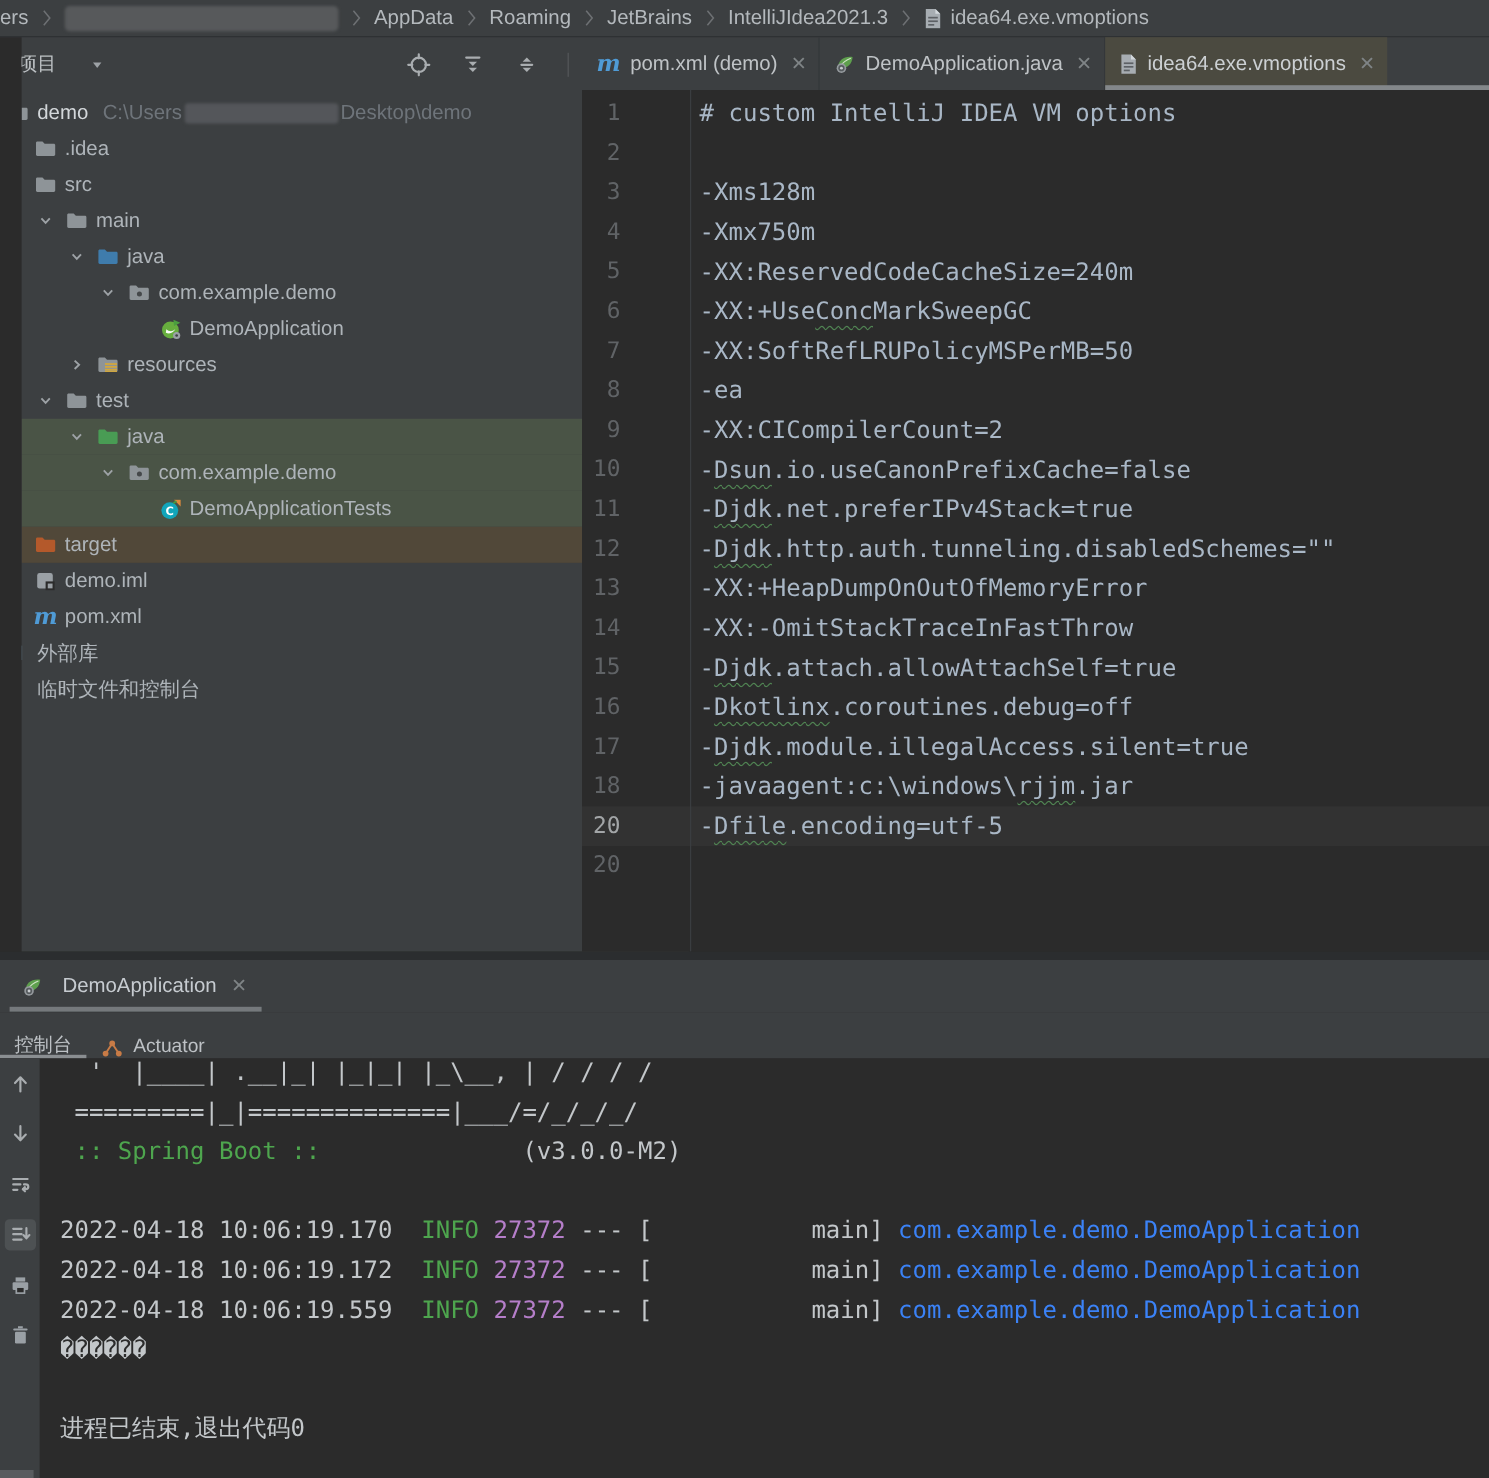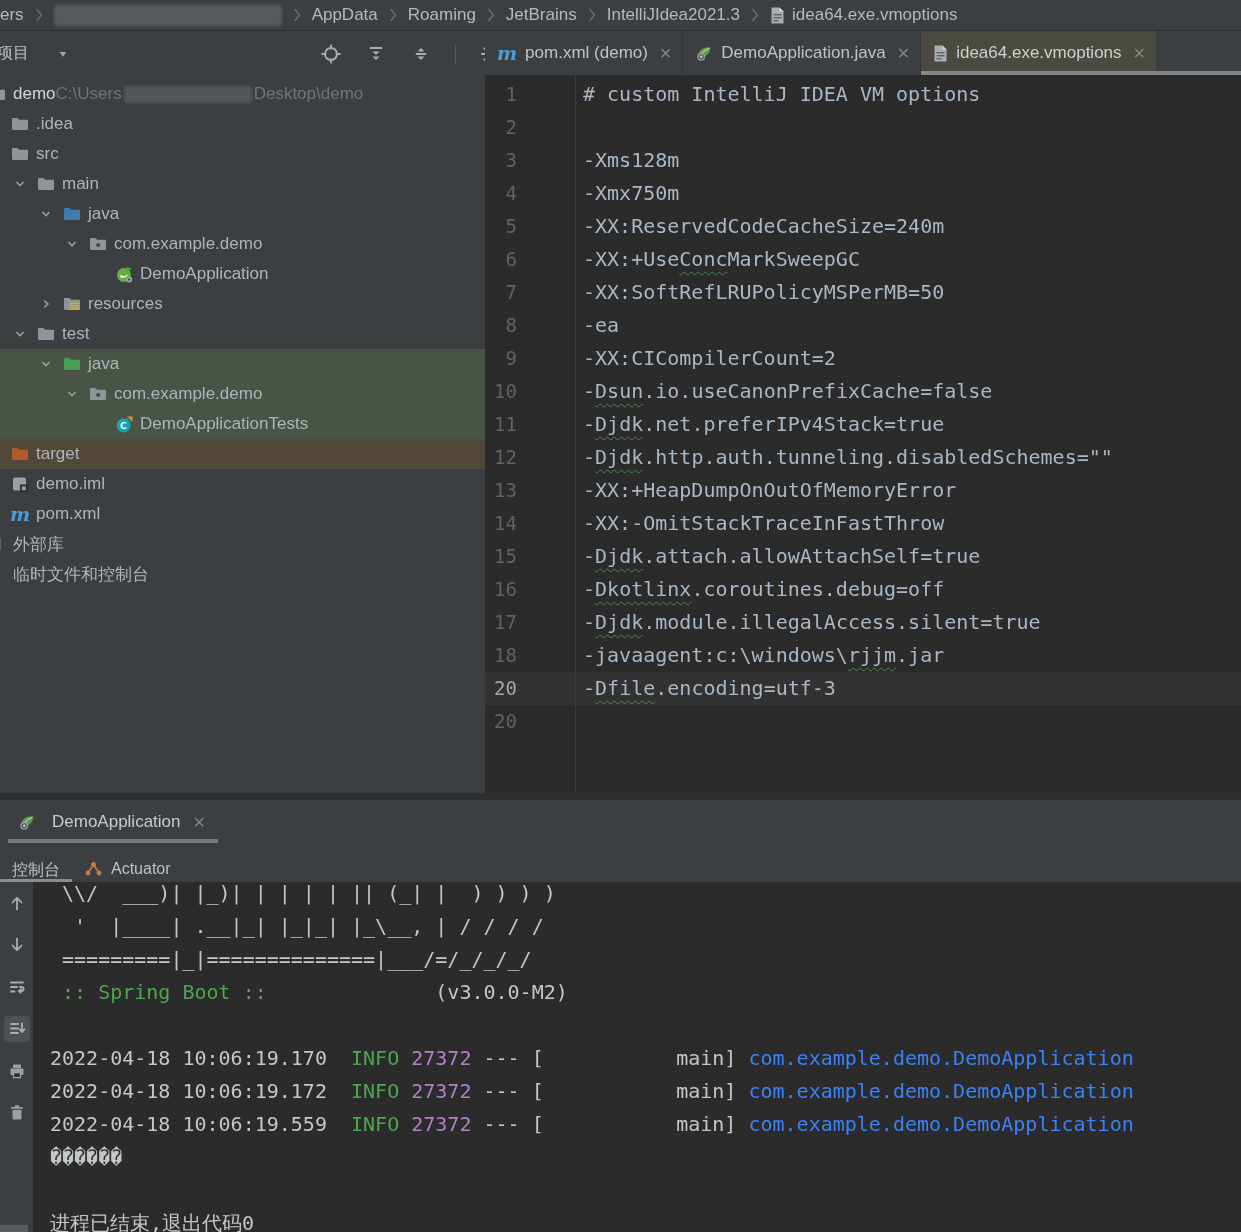--- a/index.html
+++ b/index.html
@@ -8,38 +8,38 @@
 
   
   #bc-bar{position:absolute;top:0;left:0;right:0;height:30px;background:#3c3f41;
           border-bottom:1px solid #2e3133;display:flex;align-items:center;gap:11px;
           font-size:17px;color:#b4b9bd;overflow:hidden;white-space:nowrap}
   .bc-item{flex:none}
   .bc-file{display:flex;align-items:center;gap:7px}
   .bc-red{width:228px;height:21px;background:#57595b;border-radius:4px;filter:blur(1.5px);flex:none}
 
   
-  #proj{position:absolute;top:31px;left:0;width:556px;bottom:439px;background:#3c3f41;overflow:hidden}
+  #proj{position:absolute;top:31px;left:18px;width:556px;bottom:439px;background:#3c3f41;overflow:hidden}
   #proj-head{height:45px;display:flex;align-items:center;padding-right:10px}
   #proj-title{font-size:16px;color:#bcc0c3;margin-left:-3px}
   #proj-caret{margin-left:28px;display:flex;align-items:center}
   #proj-actions{margin-left:auto;display:flex;align-items:center;gap:23px}
   .pa-divider{width:1px;height:20px;background:#55585a}
   .pa-btn{display:flex;align-items:center;justify-content:center;width:22px;height:22px}
 
   #tree{padding-top:3px;font-size:17px;color:#aeb4b9}
   .row{height:30px;display:flex;align-items:center;white-space:nowrap;overflow:hidden}
   .row.test{background:#4a5446}
   .row.excluded{background:#514839}
   .sp{flex:none}
   .chev{width:24px;flex:none;display:flex;align-items:center}
   .ticon{width:18px;height:18px;flex:none;margin-right:7px;display:flex;align-items:center;justify-content:center}
   .lbl{flex:none}
   .lbl.bold{font-weight:normal;color:#d3d7da}
-  .path{margin-left:0;color:#6e747a;display:flex;align-items:center}
+  .path{margin-left:12px;color:#6e747a;display:flex;align-items:center}
   .path-red{width:128px;height:17px;background:#54565a;border-radius:3px;filter:blur(1.5px);margin:0 2px;flex:none}
   .mvn{color:#4f9bd6;font-family:"DejaVu Serif",serif;font-style:italic;font-weight:bold;font-size:19px;line-height:1}
 
   
   #editor-wrap{position:absolute;top:31px;left:485px;right:0;bottom:439px;background:#2b2b2b}
   #tabbar{height:44px;background:#3c3f41;display:flex;position:relative}
   .tab{display:flex;align-items:center;gap:8px;padding:0 10px 0 12px;font-size:17px;
        color:#bfc3c6;border-right:1px solid #34373a;white-space:nowrap}
   .tab.active{background:#4b4a40;color:#ccd0d3;border-right:none}
   .tab-close{color:#7f8486;font-size:16px;margin-left:3px}
@@ -56,21 +56,21 @@
         text-decoration-thickness:1px;text-underline-offset:5px}
 
   
   #bottom{position:absolute;top:793px;left:0;right:0;bottom:0}
   #bottom-gap{height:7px;background:#2b2d2f}
   #runstrip{height:44px;background:#3c3f41;display:flex;position:relative}
   #run-tab{margin-left:8px;height:100%;display:flex;align-items:center;gap:9px;
            padding:0 12px 0 10px;position:relative;font-size:17px;color:#c6cbd0}
   #run-tab::after{content:"";position:absolute;left:0;right:0;bottom:1px;height:4px;background:#75797c}
   #constabs{height:38px;background:#3c3f41;display:flex;align-items:stretch;font-size:16px;color:#bdc1c5}
-  .ctab{display:flex;align-items:flex-start;gap:8px;padding:16px 12px;position:relative}
+  .ctab{display:flex;align-items:flex-end;gap:8px;padding:0 12px;position:relative}
   .ctab.active::after{content:"";position:absolute;left:0;right:0;bottom:0;height:3px;background:#8a8e91}
   #console-body{position:absolute;top:89px;left:0;right:0;bottom:0;background:#2b2b2b}
   #ctoolbar{position:absolute;left:0;top:0;bottom:0;width:33px;background:#3c3f41;
             display:flex;flex-direction:column;align-items:center;padding-top:8px;box-sizing:border-box}
   .cbtn{width:26px;height:26px;display:flex;align-items:center;justify-content:center;
         border-radius:4px;margin-bottom:16px;flex:none}
   .cbtn.sel{background:#4d5153}
   #corner-thumb{position:absolute;left:0;bottom:0;width:28px;height:7px;background:#595c5f}
   #cout{position:absolute;left:33px;top:0;right:0;bottom:0;overflow:hidden;padding-left:17px;
         font-family:"DejaVu Sans Mono","Liberation Sans",monospace;font-size:20px}
@@ -430,21 +430,21 @@
         <div class="ed-line"><span class="ln">9</span><span class="code">-XX:CICompilerCount=2</span></div>
         <div class="ed-line"><span class="ln">10</span><span class="code"><span>-</span><span class="typo">Dsun</span><span>.io.useCanonPrefixCache=false</span></span></div>
         <div class="ed-line"><span class="ln">11</span><span class="code"><span>-</span><span class="typo">Djdk</span><span>.net.preferIPv4Stack=true</span></span></div>
         <div class="ed-line"><span class="ln">12</span><span class="code"><span>-</span><span class="typo">Djdk</span><span>.http.auth.tunneling.disabledSchemes=""</span></span></div>
         <div class="ed-line"><span class="ln">13</span><span class="code">-XX:+HeapDumpOnOutOfMemoryError</span></div>
         <div class="ed-line"><span class="ln">14</span><span class="code">-XX:-OmitStackTraceInFastThrow</span></div>
         <div class="ed-line"><span class="ln">15</span><span class="code"><span>-</span><span class="typo">Djdk</span><span>.attach.allowAttachSelf=true</span></span></div>
         <div class="ed-line"><span class="ln">16</span><span class="code"><span>-</span><span class="typo">Dkotlinx</span><span>.coroutines.debug=off</span></span></div>
         <div class="ed-line"><span class="ln">17</span><span class="code"><span>-</span><span class="typo">Djdk</span><span>.module.illegalAccess.silent=true</span></span></div>
         <div class="ed-line"><span class="ln">18</span><span class="code"><span>-javaagent:c:\windows\</span><span class="typo">rjjm</span><span>.jar</span></span></div>
-        <div class="ed-line cur"><span class="ln">20</span><span class="code"><span>-</span><span class="typo">Dfile</span><span>.encoding=utf-3</span></span></div>
+        <div class="ed-line cur"><span class="ln">20</span><span class="code"><span>-</span><span class="typo">Dfile</span><span>.encoding=utf-5</span></span></div>
         <div class="ed-line"><span class="ln">20</span><span class="code"></span></div>
       </div>
   </div>
 </div>
 
 <div id="bottom">
   <div id="bottom-gap"></div>
   <div id="runstrip">
     <div id="run-tab">
       <span class="ticon" id="run-tab-icon">
@@ -510,21 +510,20 @@
         </div>
         <div class="cbtn">
           <svg width="18" height="18" viewBox="0 0 18 18" xmlns="http://www.w3.org/2000/svg">
             <rect x="4.5" y="5.8" width="9" height="9.7" rx="1" fill="#9aa0a5"></rect>
             <rect x="3" y="3" width="12" height="1.8" rx="0.9" fill="#9aa0a5"></rect>
             <rect x="7" y="1.2" width="4" height="1.8" fill="#9aa0a5"></rect>
           </svg>
         </div>
       </div>
     <div id="cout">
-        <div class="c-line"><span> \\/  ___)| |_)| | | | | || (_| |  ) ) ) )</span></div>
         <div class="c-line"><span>  '  |____| .__|_| |_|_| |_\__, | / / / /</span></div>
         <div class="c-line"><span> =========|_|==============|___/=/_/_/_/</span></div>
         <div class="c-line"><span class="cg"> :: Spring Boot ::</span><span>              </span><span>(v3.0.0-M2)</span></div>
         <div class="c-line">&nbsp;</div>
         <div class="c-line"><span>2022-04-18 10:06:19.170  </span><span class="cg">INFO</span><span> </span><span class="cm">27372</span><span> --- [           main] </span><span class="cc">com.example.demo.DemoApplication</span></div>
         <div class="c-line"><span>2022-04-18 10:06:19.172  </span><span class="cg">INFO</span><span> </span><span class="cm">27372</span><span> --- [           main] </span><span class="cc">com.example.demo.DemoApplication</span></div>
         <div class="c-line"><span>2022-04-18 10:06:19.559  </span><span class="cg">INFO</span><span> </span><span class="cm">27372</span><span> --- [           main] </span><span class="cc">com.example.demo.DemoApplication</span></div>
         <div class="c-line"><span>������</span></div>
         <div class="c-line">&nbsp;</div>
         <div class="c-line"><span>进程已结束,退出代码0</span></div>

